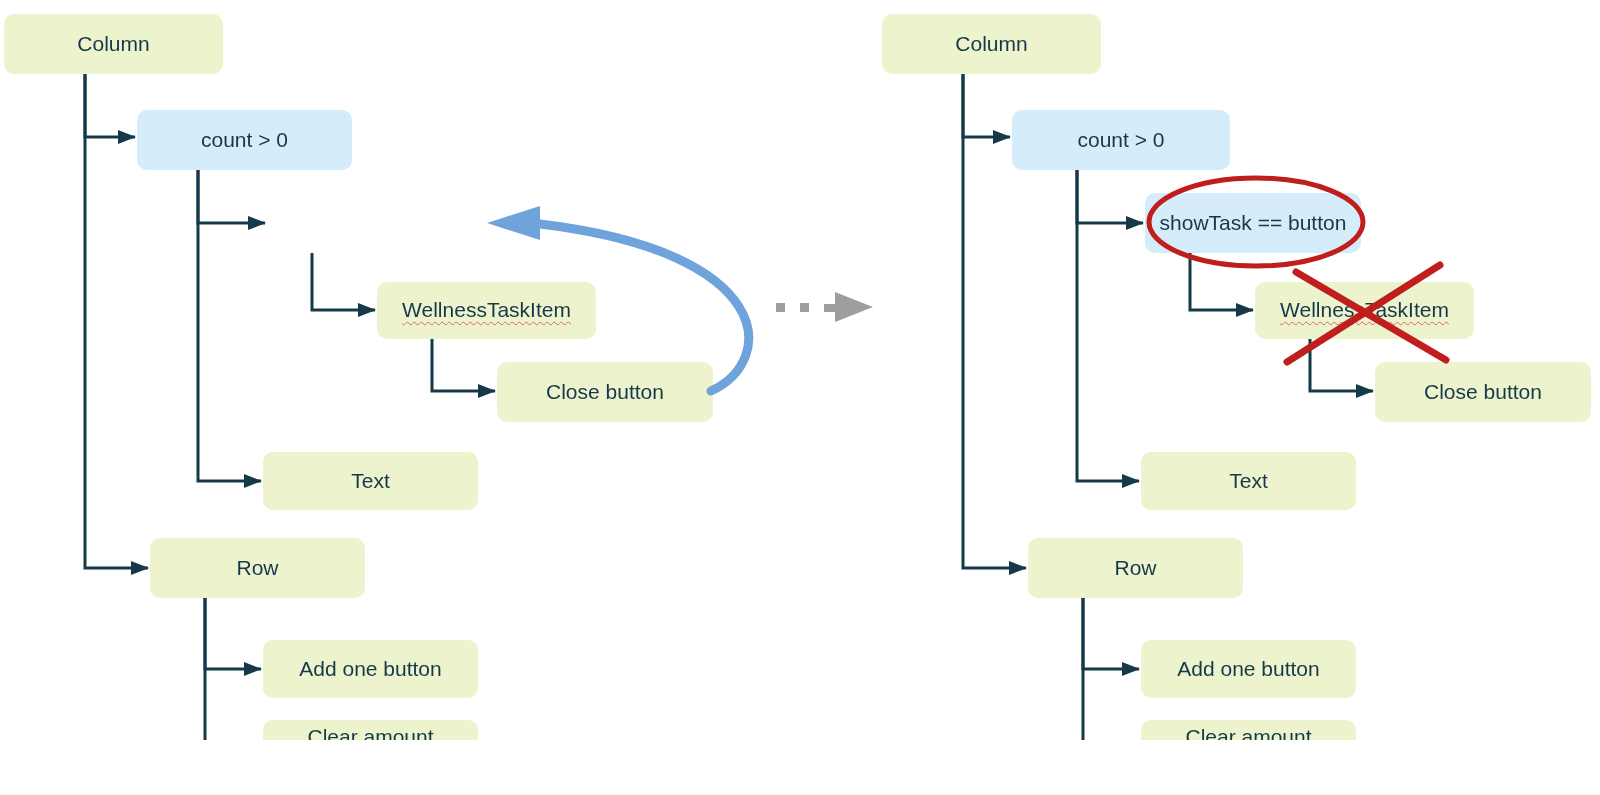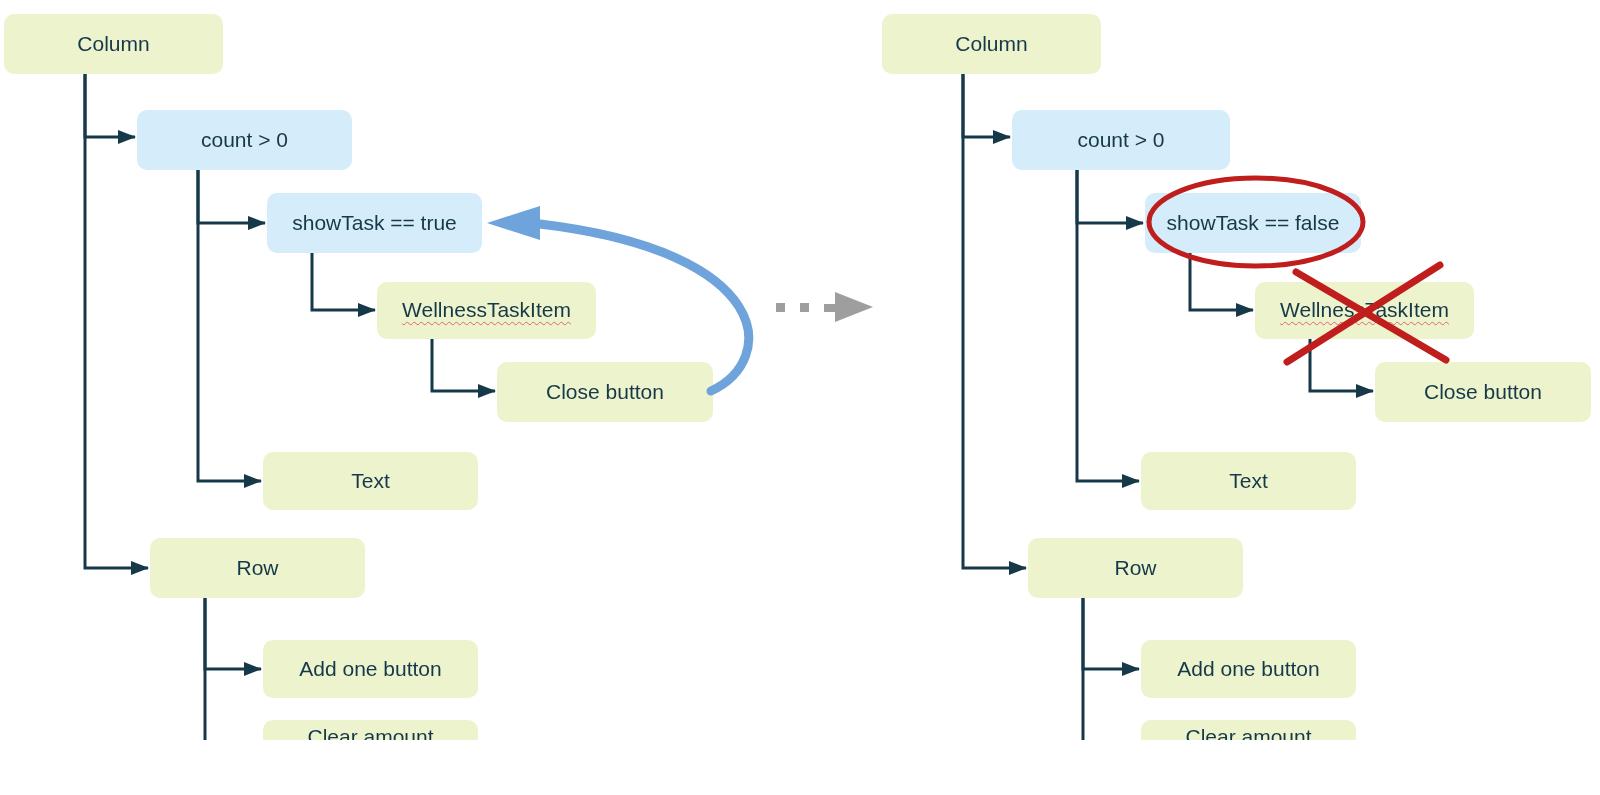--- a/index.html
+++ b/index.html
@@ -78,23 +78,20 @@
     <path class="connector" d="M1083,598 V669 H1139" marker-end="url(#arrow-navy)"></path>
     <path class="connector" d="M1083,598 V750 H1139" marker-end="url(#arrow-navy)"></path>
   </svg>
 
   <div class="node green" style="left:4px;top:14px;width:219px;height:60px">
       <span>Column</span>
     </div>
   <div class="node blue" style="left:137px;top:110px;width:215px;height:60px">
       <span>count &gt; 0</span>
     </div>
-  <div class="node blue" style="left:267px;top:193px;width:215px;height:60px">
-      <span>showTask == true</span>
-    </div>
   <div class="node green" style="left:377px;top:282px;width:219px;height:57px">
       <span class="misspelled">WellnessTaskItem</span>
     </div>
   <div class="node green" style="left:497px;top:362px;width:216px;height:60px">
       <span>Close button</span>
     </div>
   <div class="node green" style="left:263px;top:452px;width:215px;height:58px">
       <span>Text</span>
     </div>
   <div class="node green" style="left:150px;top:538px;width:215px;height:60px">
@@ -107,21 +104,21 @@
       <span class="narrow">Clear amount button</span>
     </div>
 
   <div class="node green" style="left:882px;top:14px;width:219px;height:60px">
       <span>Column</span>
     </div>
   <div class="node blue" style="left:1012px;top:110px;width:218px;height:60px">
       <span>count &gt; 0</span>
     </div>
   <div class="node blue" style="left:1145px;top:193px;width:216px;height:60px">
-      <span>showTask == false</span>
+      <span>showTask == button</span>
     </div>
   <div class="node green" style="left:1255px;top:282px;width:219px;height:57px">
       <span class="misspelled">WellnessTaskItem</span>
     </div>
   <div class="node green" style="left:1375px;top:362px;width:216px;height:60px">
       <span>Close button</span>
     </div>
   <div class="node green" style="left:1141px;top:452px;width:215px;height:58px">
       <span>Text</span>
     </div>

